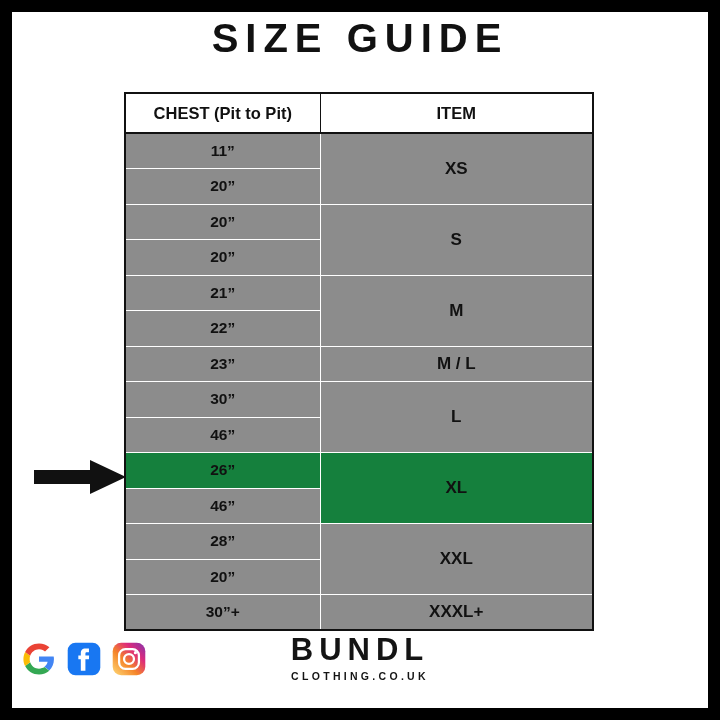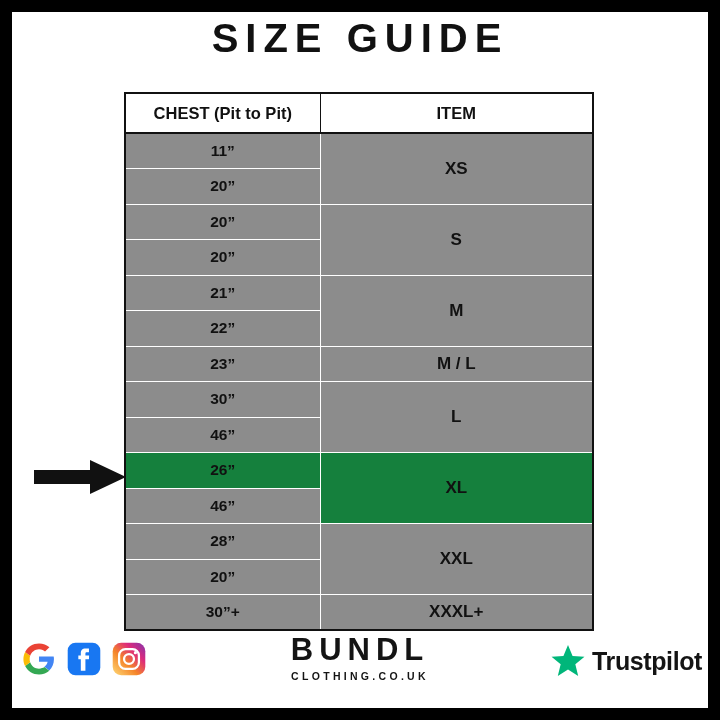--- a/index.html
+++ b/index.html
@@ -244,21 +244,15 @@
           <circle cx="33" cy="15" r="2.2" fill="#fff"></circle>
         </svg>
       </span>
     </div>
 
     <div class="brand">
       <div class="brand-name">BUNDL</div>
       <div class="brand-sub">CLOTHING.CO.UK</div>
     </div>
 
-    <div class="trustpilot">
-      <svg width="34" height="34" viewBox="0 0 32 32">
-        <polygon points="16,1 20.3,11.2 31.5,11.9 22.9,19.1 25.6,30 16,24 6.4,30 9.1,19.1 0.5,11.9 11.7,11.2" fill="#00b67a"></polygon>
-      </svg>
-      <span class="tp-text">Trustpilot</span>
-    </div>
 
   </div>
 </div>
 
 </body></html>

